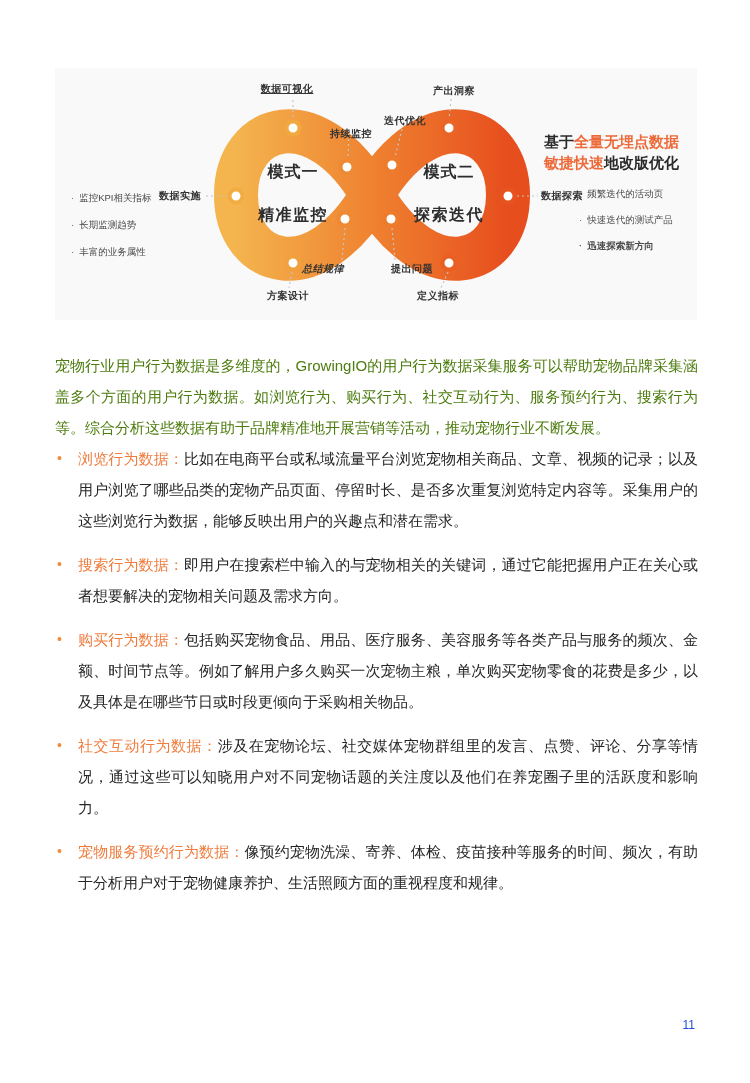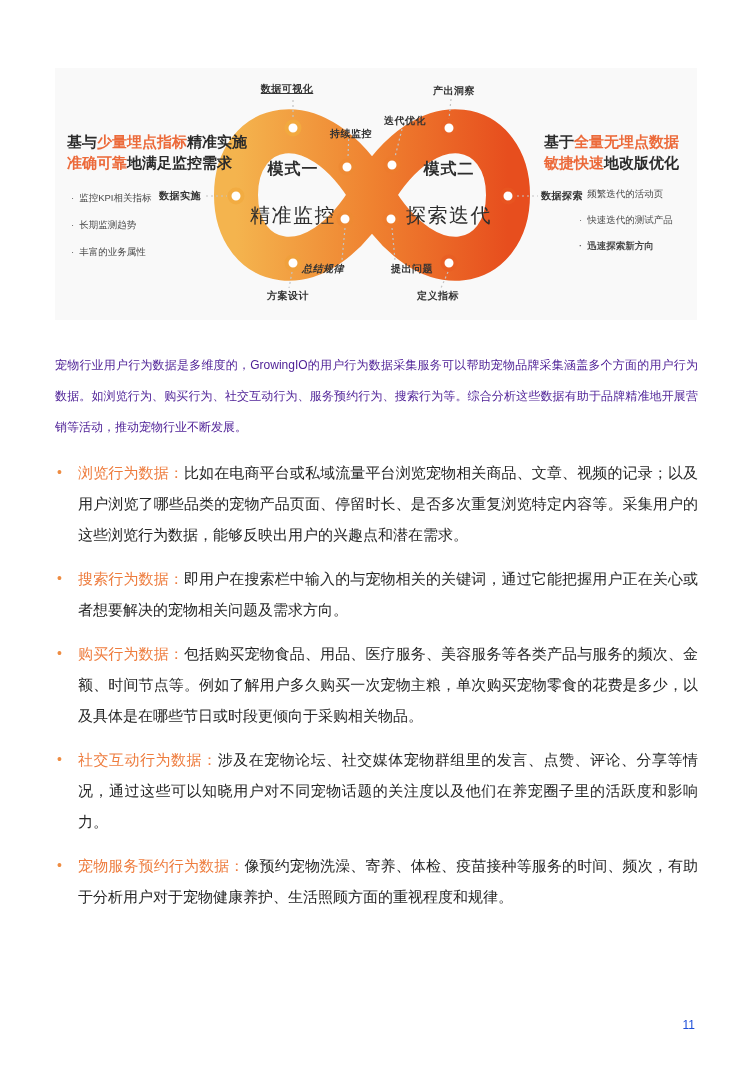--- a/index.html
+++ b/index.html
@@ -18,24 +18,24 @@
     position:absolute; transform:translate(-50%,-50%); white-space:nowrap;
     font-size:10px; font-weight:700; color:#333; letter-spacing:0.5px;
   }
   .dhead { position:absolute; font-size:15px; font-weight:800; line-height:21px; color:#2b2b2b; white-space:nowrap; }
   .dhead .hl { color:#EC6A3A; }
   .dpoints { position:absolute; }
   .dpoint { display:block; height:27px; line-height:27px; font-size:9.5px; color:#4a4a4a; white-space:nowrap; }
   .dpoint .pdot { color:#666; margin-right:5px; }
   .mode { position:absolute; transform:translate(-50%,-50%); text-align:center; color:#2d2d2d; }
   .mode .mlabel { font-size:16px; font-weight:700; margin-bottom:3px; letter-spacing:1px; }
-  .mode .mtitle { font-size:20px; font-weight:400; letter-spacing:1.5px;margin-top:22px; }
+  .mode .mtitle { font-size:16px; font-weight:700; letter-spacing:1.5px;margin-top:22px; }
   
   .content { position:absolute; left:55px; top:350px; width:643px; }
-  .intro { font-size:12px; line-height:31px; text-align:justify; color:#4c1d95; margin-bottom:14px; }
+  .intro { font-size:15px; line-height:31px; text-align:justify; color:#4d7c0f; }
   .bullet-list { list-style:none; }
   .bitem { position:relative; padding-left:23px; font-size:15px; line-height:31px;
            text-align:justify; color:#262626; margin-bottom:13px; }
   .bdot { position:absolute; left:2px; top:0; color:#EE8C42; font-size:14px; }
   .blabel { color:#EE7D3F; }
   .page-number { position:absolute; right:55px; top:1018px; font-size:12px; color:#1d4ed8;text-align:center; }
 </style>
 </head>
 <body>
 
@@ -94,24 +94,20 @@
 
     <div class="mode" style="left:238px; top:126px;">
       <div class="mlabel">模式一</div>
       <div class="mtitle">精准监控</div>
     </div>
     <div class="mode" style="left:394px; top:126px;">
       <div class="mlabel">模式二</div>
       <div class="mtitle">探索迭代</div>
     </div>
 
-    <div class="dhead" style="left:12px; top:63px;">
-      <div><span>基与</span><span class="hl">少量埋点指标</span><span>精准实施</span></div>
-      <div><span class="hl">准确可靠</span><span>地满足监控需求</span></div>
-    </div>
     <div class="dpoints" style="left:16px; top:116px;">
       <span class="dpoint"><span class="pdot">·</span><span>监控KPI相关指标</span></span>
       <span class="dpoint"><span class="pdot">·</span><span>长期监测趋势</span></span>
       <span class="dpoint"><span class="pdot">·</span><span>丰富的业务属性</span></span>
     </div>
 
     <div class="dhead" style="left:489px; top:63px;">
       <div><span>基于</span><span class="hl">全量无埋点数据</span></div>
       <div><span class="hl">敏捷快速</span><span>地改版优化</span></div>
     </div>

